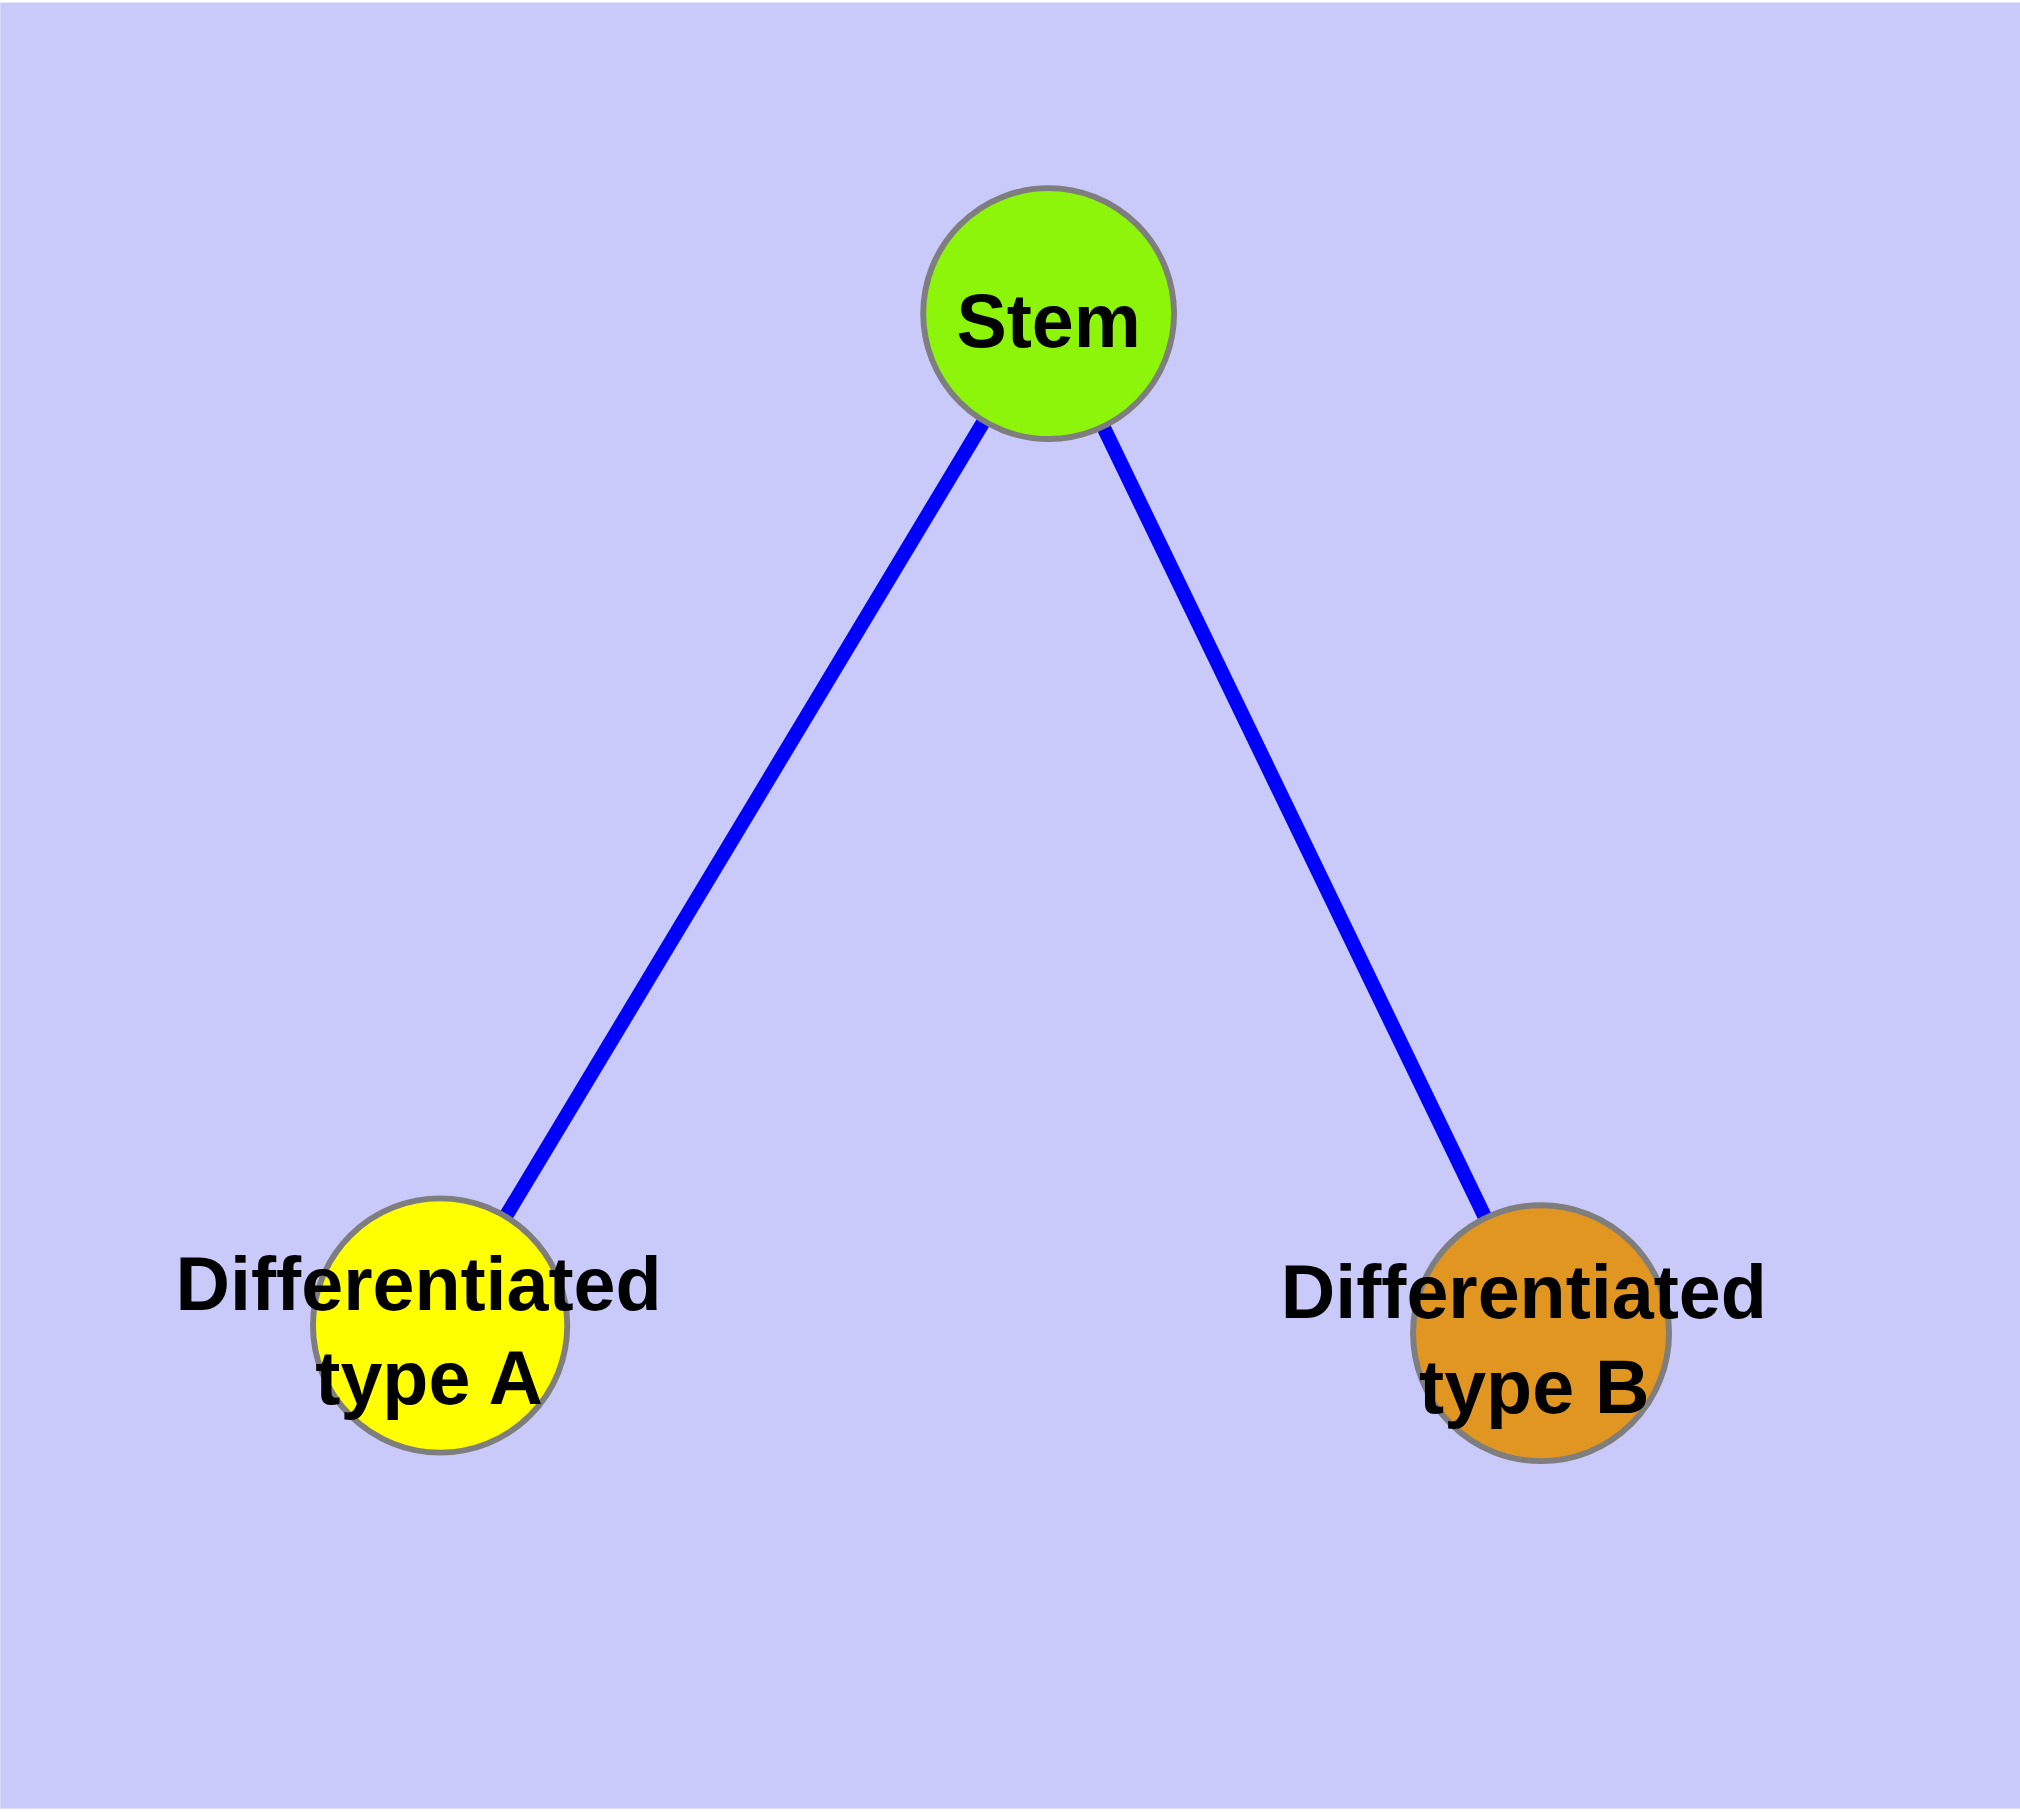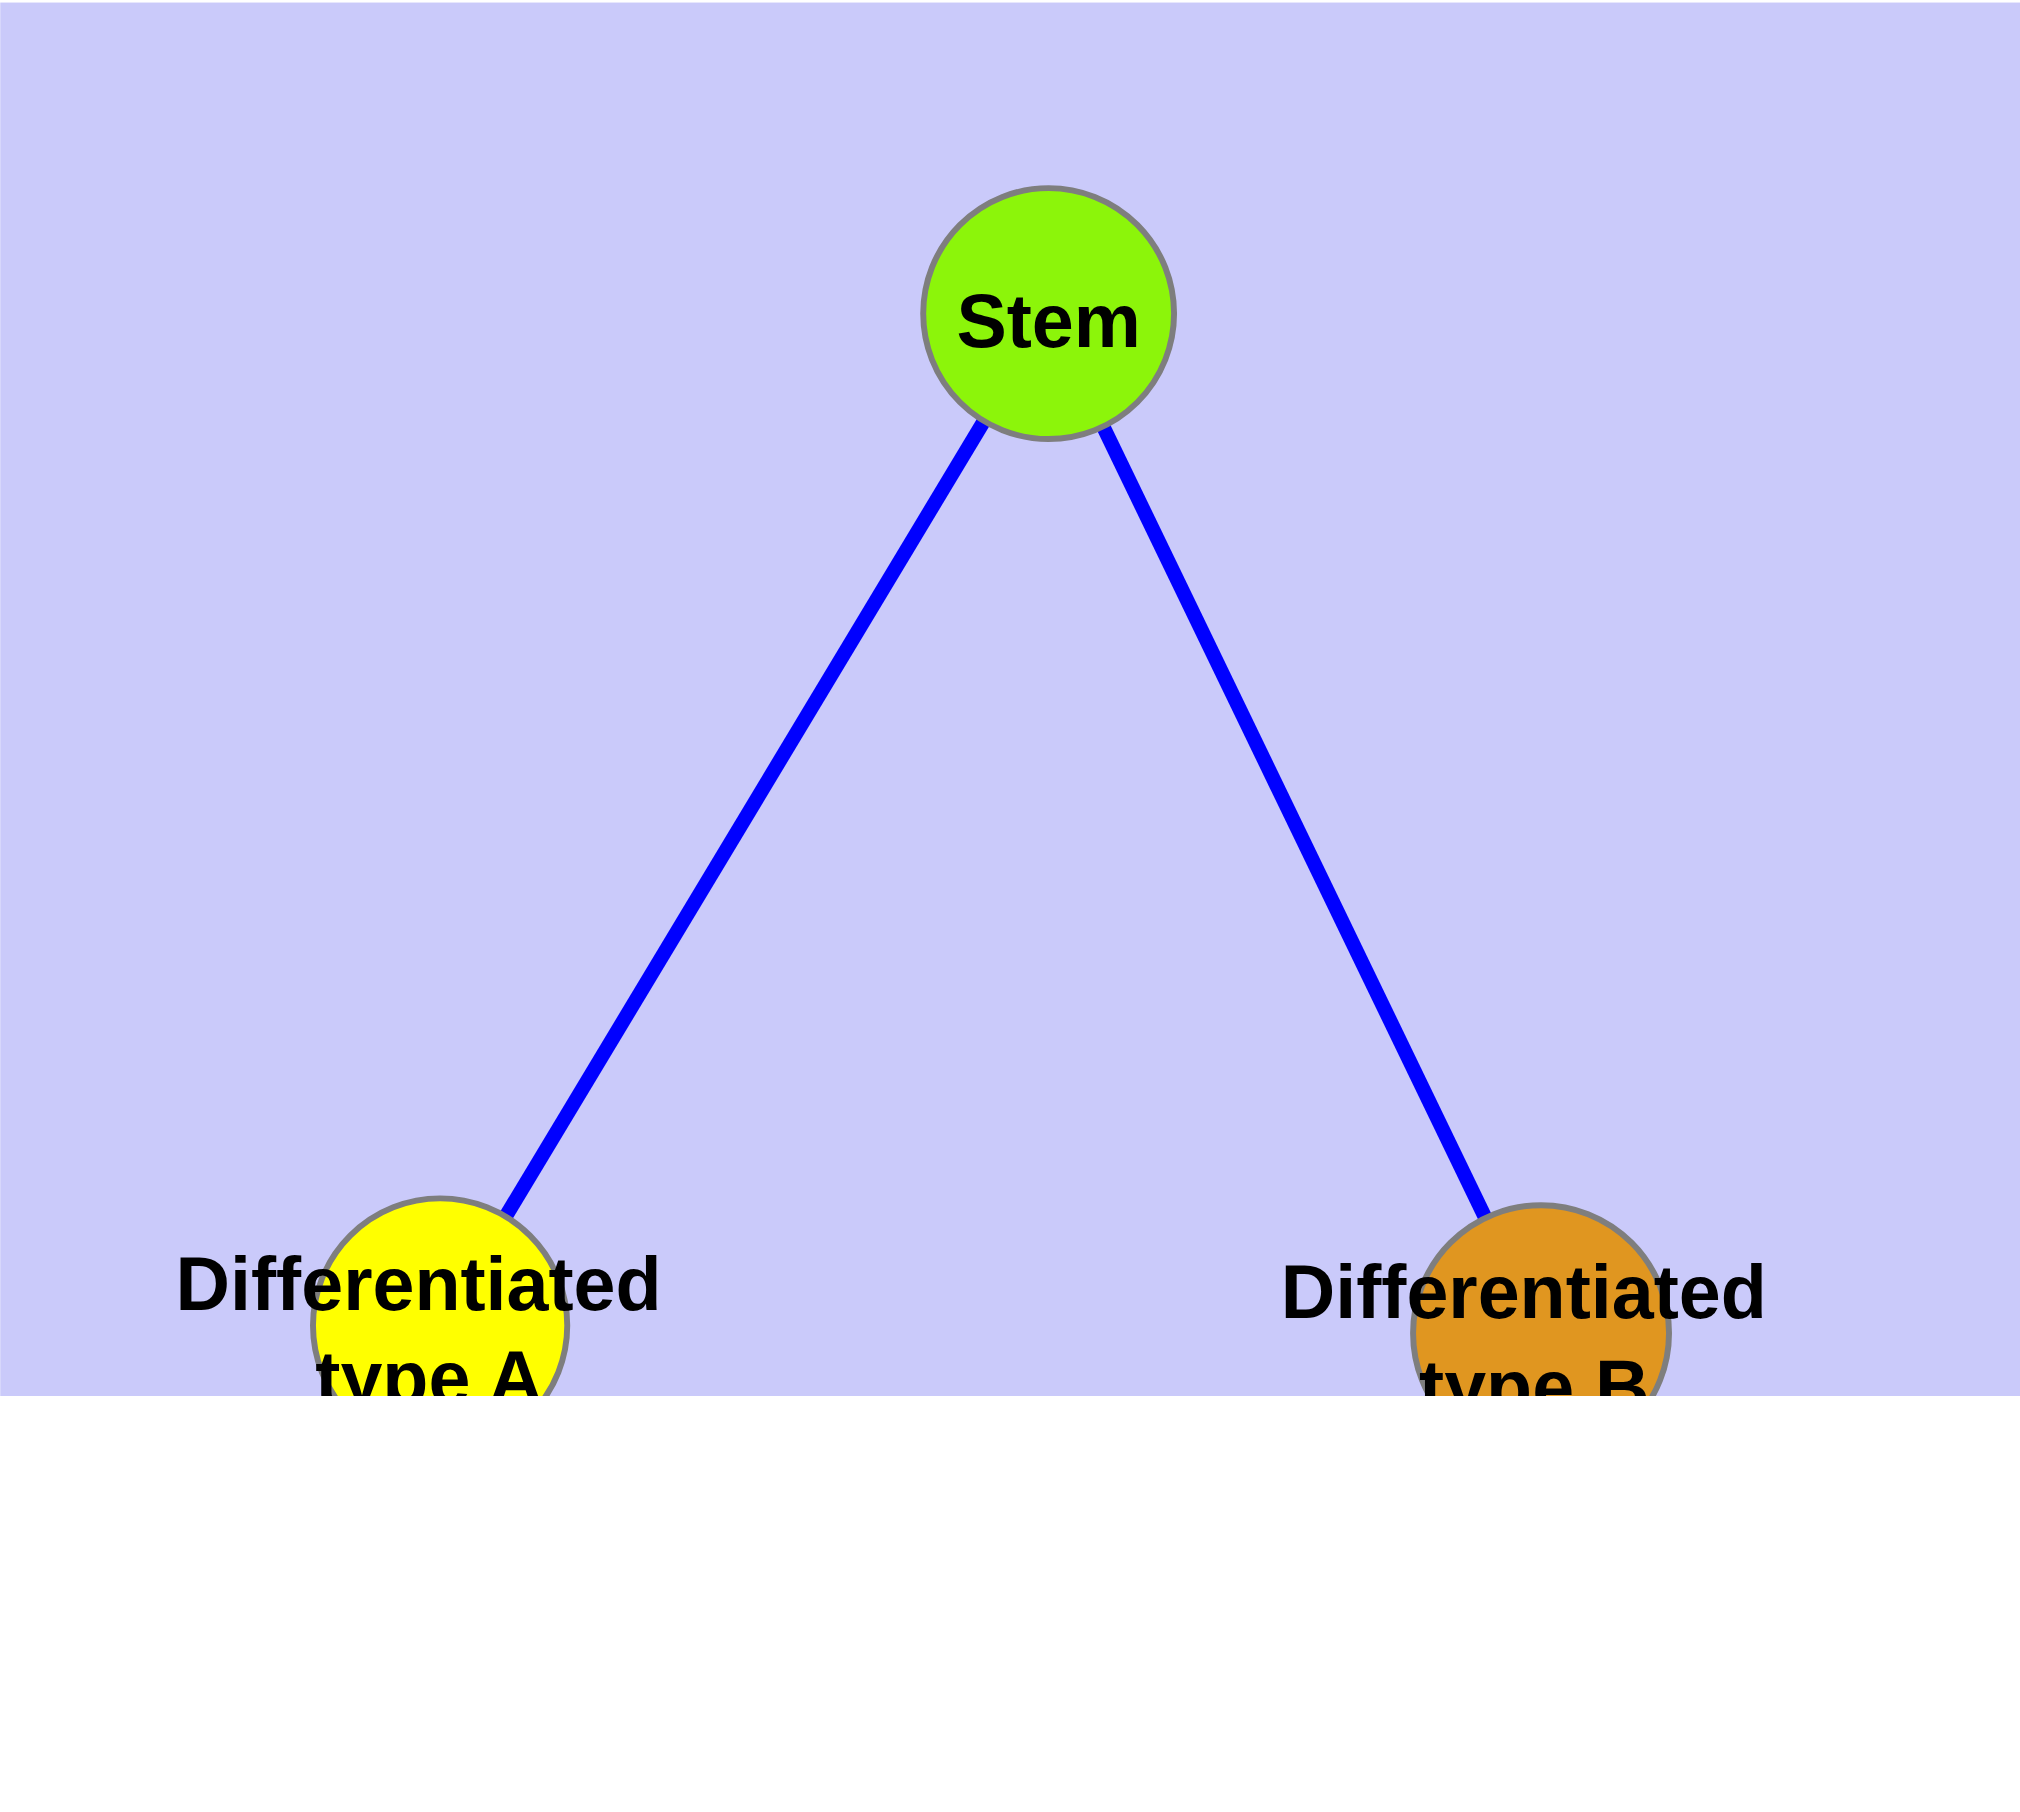--- a/index.html
+++ b/index.html
@@ -6,21 +6,21 @@
     margin: 0;
     padding: 0;
     width: 2021px;
     height: 1812px;
     background: #ffffff;
     font-family: "Liberation Sans", sans-serif;
   }
   .stage {
     position: relative;
     width: 2021px;
-    height: 1396px;
+    height: 1812px;
     overflow: hidden;
   }
   svg {
     display: block;
     position: absolute;
     top: 0;
     left: 0;
   }
   .node-label {
     font-family: "Liberation Sans", "DejaVu Sans", sans-serif;

